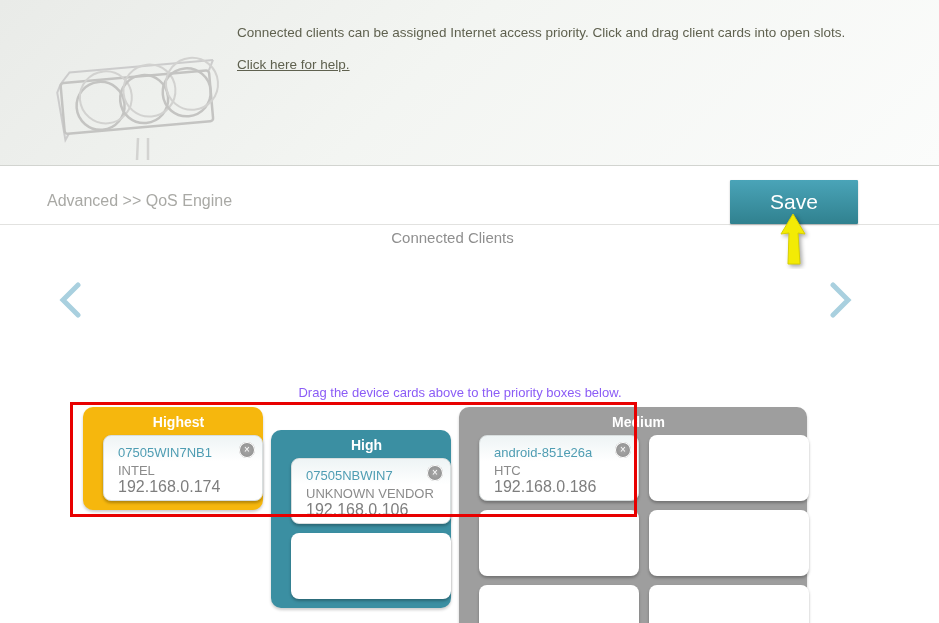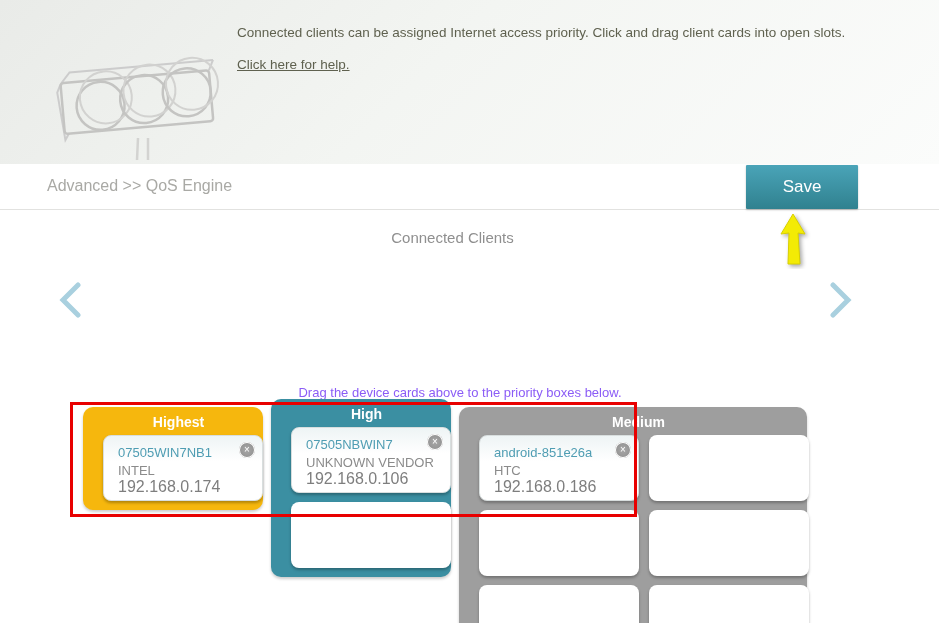--- a/index.html
+++ b/index.html
@@ -24,31 +24,31 @@
   .page-desc {
     margin-top:13px; font-size:13.5px; line-height:19px; color:#5f614f;
   }
   .help-link {
     display:inline-block; margin-top:15px; font-size:13.5px; color:#5f614f;
     text-decoration:underline; cursor:pointer;
   }
 
   
   .crumb-bar {
-    position:absolute; left:0; top:164px; width:939px; height:46px;
+    position:absolute; left:0; top:179px; width:939px; height:46px;
     background:#ffffff; border-bottom:1px solid #e2e2e0;
   }
   .breadcrumb {
     position:absolute; left:47px; top:13px; font-size:16px; color:#a9a9a5;
   }
   .save-button {
-    position:absolute; right:81px; top:1px; width:112px; height:44px;
+    position:absolute; right:81px; top:1px; width:128px; height:44px;
     border:none; border-radius:1px; cursor:pointer;
     background:linear-gradient(#4aa4b8,#30818f);
-    color:#ffffff; font-size:17px; font-family:"Liberation Sans",sans-serif;
+    color:#ffffff; font-size:21px; font-family:"Liberation Sans",sans-serif;
     box-shadow:0 1px 2px rgba(0,0,0,0.25);
   }
 
   
   .annotation-arrow {
     position:absolute; left:780px; top:213px; pointer-events:none; z-index:6;
   }
 
   
   .carousel-title {
@@ -90,21 +90,21 @@
   .card-ip     { font-size:16px; color:#7e7e7e; line-height:16px; }
   .card-close {
     position:absolute; right:7px; top:6px; width:16px; height:16px;
     border-radius:50%; background:radial-gradient(#a7a7a7,#8b8b8b);
     color:#ffffff; font-size:10px; line-height:16px; text-align:center;
     cursor:pointer; box-shadow:0 0 0 1px #ffffff inset;
   }
 
   .box-highest { left:83px;  top:407px; width:180px; background:#f6b70d;
                  box-shadow:0 2px 3px rgba(0,0,0,0.2); }
-  .box-high    { left:271px; top:399px; width:180px; background:#3b8fa2;
+  .box-high    { left:271px; top:430px; width:180px; background:#3b8fa2;
                  box-shadow:0 2px 3px rgba(0,0,0,0.2); }
   .box-medium  { left:459px; top:407px; width:348px; background:#9e9e9e;
                  box-shadow:0 2px 3px rgba(0,0,0,0.2); }
 
   
   .red-highlight {
     position:absolute; left:70px; top:402px; width:567px; height:115px;
     border:3px solid #e80000; z-index:5; pointer-events:none;
   }
 </style>

